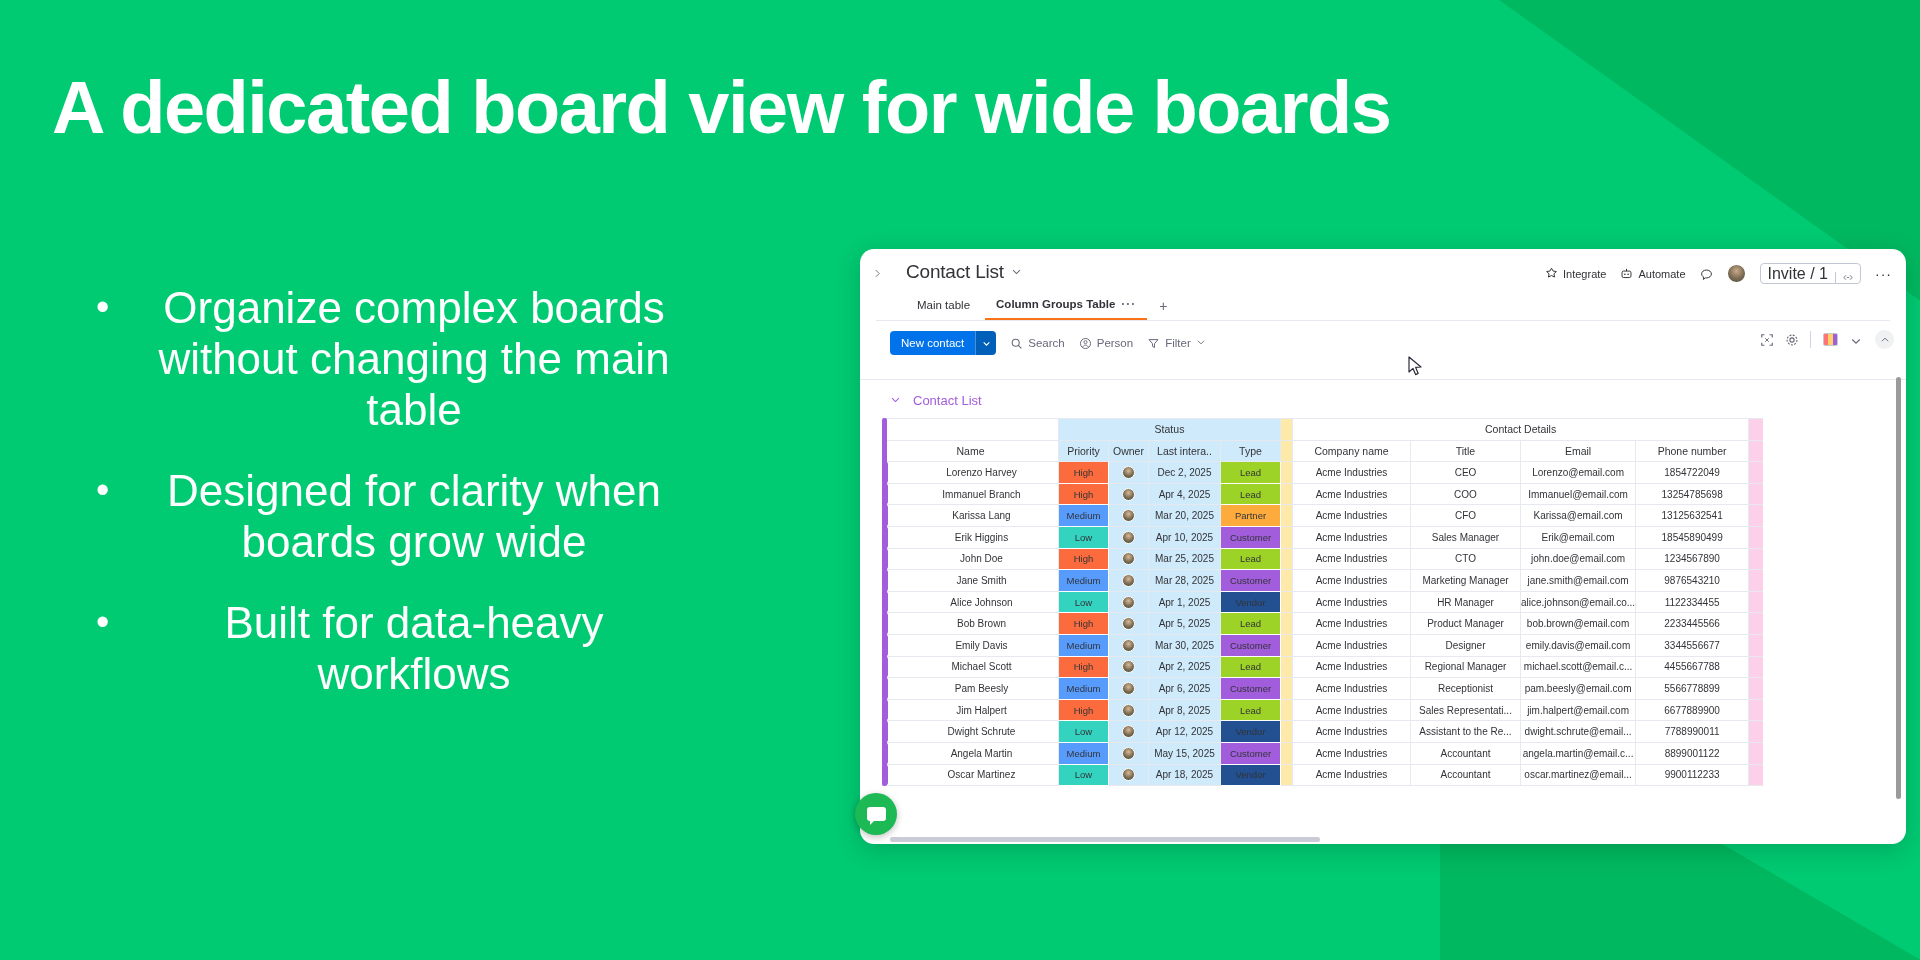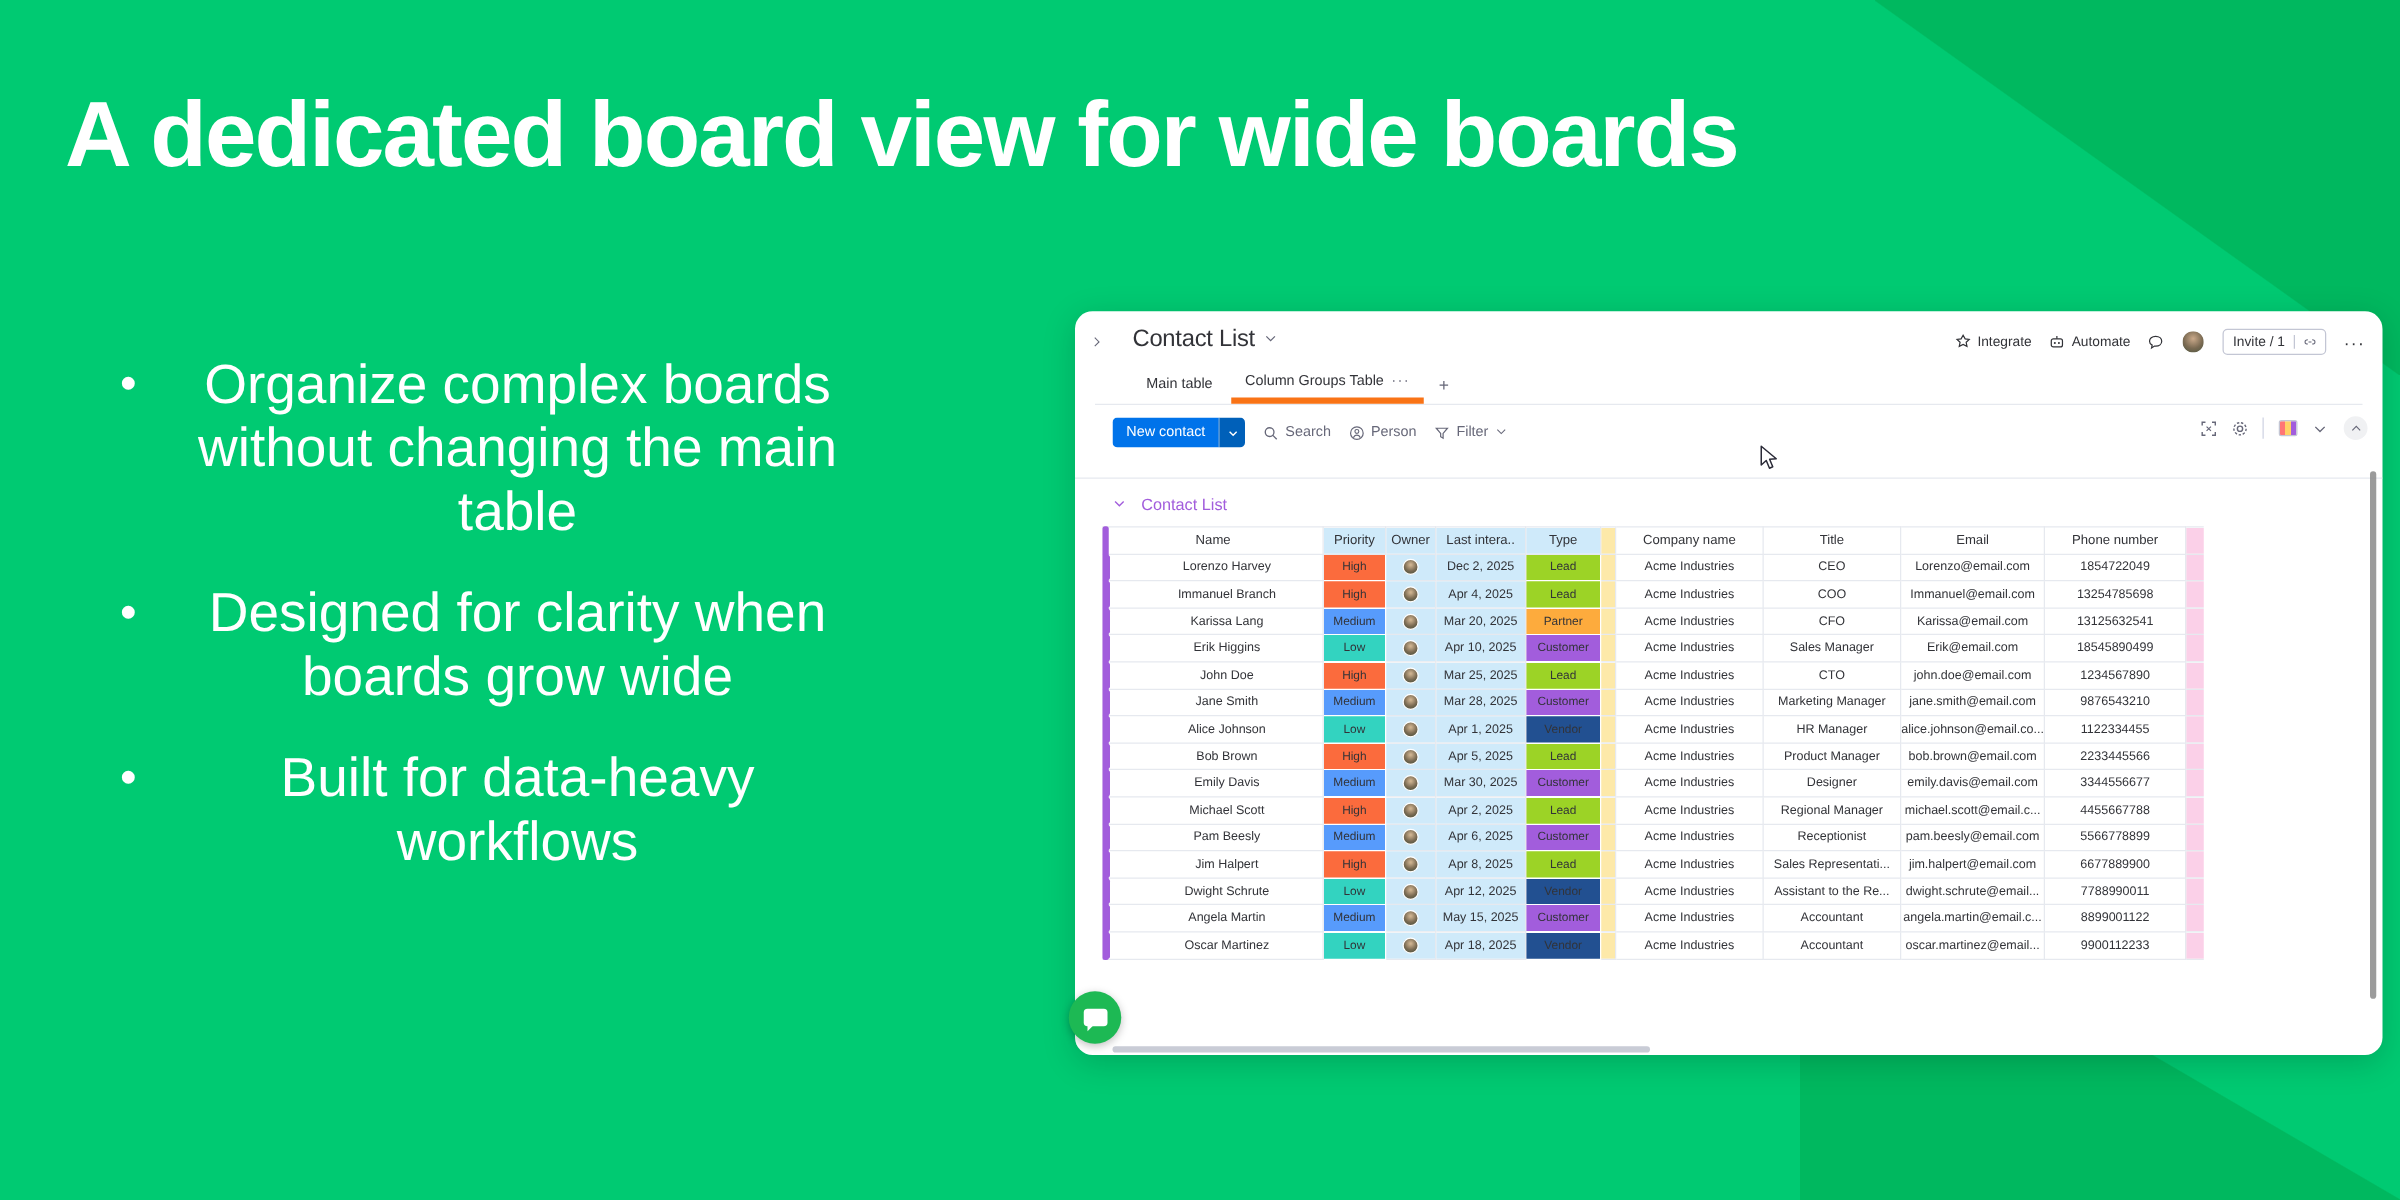--- a/index.html
+++ b/index.html
@@ -73,42 +73,42 @@
     display: flex; align-items: center; gap: 14px;
   }
   .hr-item { display: flex; align-items: center; gap: 5px; font-size: 11px; color: #323338; }
   .hr-ico { width: 13px; height: 13px; display: block; color: #323338; }
   .avatar {
     width: 19px; height: 19px; border-radius: 50%;
     background: radial-gradient(circle at 50% 35%, #caa98a 0%, #7a6a52 55%, #4a5540 100%);
     border: 1px solid #fff;
   }
   .invite-box {
-    display: flex; align-items: center;
+    display: flex; align-items: flex-end;
     border: 1px solid #c3c6d4; border-radius: 4px; height: 21px;
-    overflow: hidden; font-size: 11px; color: #323338;
+    overflow: hidden; font-size: 16px; color: #323338;
   }
   .invite-box .lbl { padding: 0 7px; display: flex; align-items: center; }
   .invite-box .lnk {
     padding: 0 6px; display: flex; align-items: center;
     border-left: 1px solid #c3c6d4; font-size: 11px; color: #676879;
   }
   .dots-btn { color: #323338; font-size: 14px; letter-spacing: 1px; line-height: 8px; }
 
   
   .tabs {
     display: flex; align-items: center; gap: 4px;
     padding-left: 30px; margin-top: 9px;
     border-bottom: 1px solid #e6e9ef;
   }
   .tab {
     font-size: 11.5px; color: #323338; padding: 5px 11px 7px 11px;
     position: relative; white-space: nowrap;
   }
-  .tab.active { border-bottom: 5px solid #f97316; font-weight: 400; }
+  .tab.active { border-bottom: 2px solid #f97316; font-weight: 700; }
   .tab .tdots { color: #676879; margin-left: 6px; letter-spacing: 1px; font-size: 12px; }
   .tab-plus { font-size: 14px; color: #676879; padding: 4px 8px; }
 
   
   .toolbar {
     display: flex; align-items: center; gap: 14px;
     padding: 10px 14px 24px 30px;
     border-bottom: 1px solid #e6e9ef;
     position: relative;
   }
@@ -372,20 +372,27 @@
           <path d="M3 6 L8 11 L13 6" fill="none" stroke="currentColor" stroke-width="1.6"></path>
         </svg>
     </span>
     <span class="group-name">Contact List</span>
   </div>
 
   <div class="tbl-wrap">
     <div class="left-bar"></div>
     <table class="board-tbl">
       <thead>
+        <tr class="cap-row" id="capRow">
+            <th class="cap-blank" colspan="1"><span></span></th>
+            <th class="cap-status" colspan="4"><span>Status</span></th>
+            <th class="cap-gap" colspan="1"><span></span></th>
+            <th class="cap-details" colspan="4"><span>Contact Details</span></th>
+            <th class="cap-pink" colspan="1"><span></span></th>
+          </tr>
         <tr class="hdr-row" id="hdrRow">
             <th style="width: 176px;"><span>Name</span></th>
             <th class="st" style="width: 50px;"><span>Priority</span></th>
             <th class="st" style="width: 40px;"><span>Owner</span></th>
             <th class="st" style="width: 72px;"><span>Last intera..</span></th>
             <th class="st" style="width: 60px;"><span>Type</span></th>
             <th class="gap" style="width: 12px;"><span></span></th>
             <th style="width: 118px;"><span>Company name</span></th>
             <th style="width: 110px;"><span>Title</span></th>
             <th style="width: 112px;"><span>Email</span></th>

